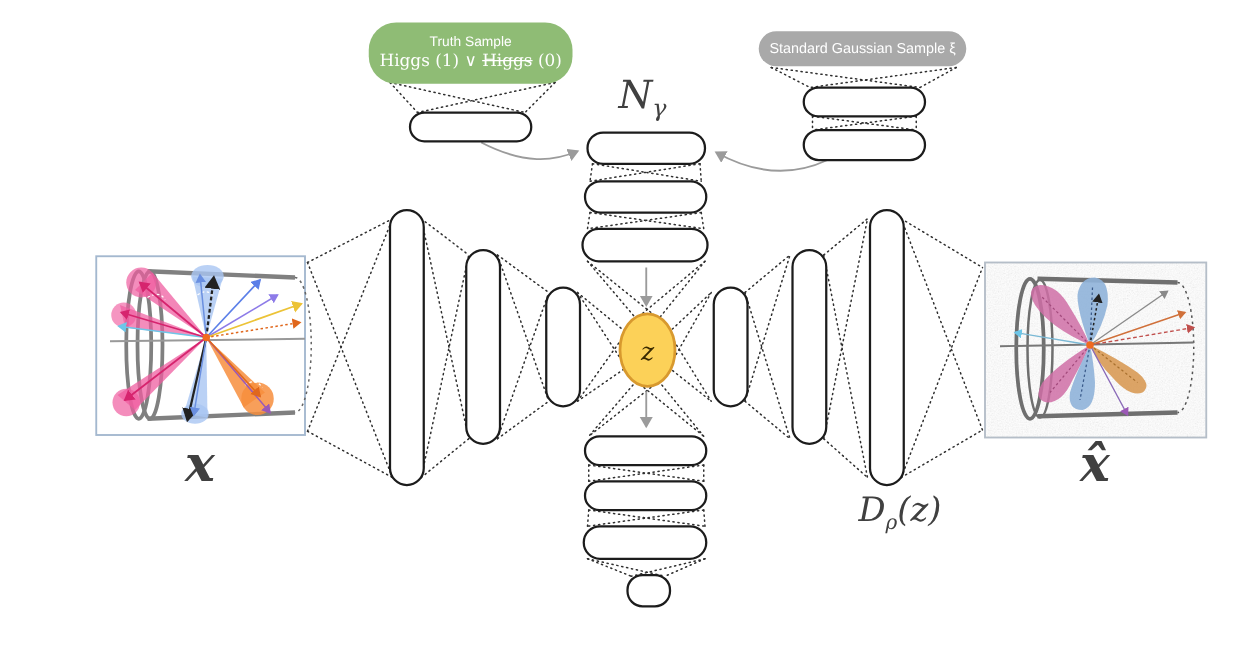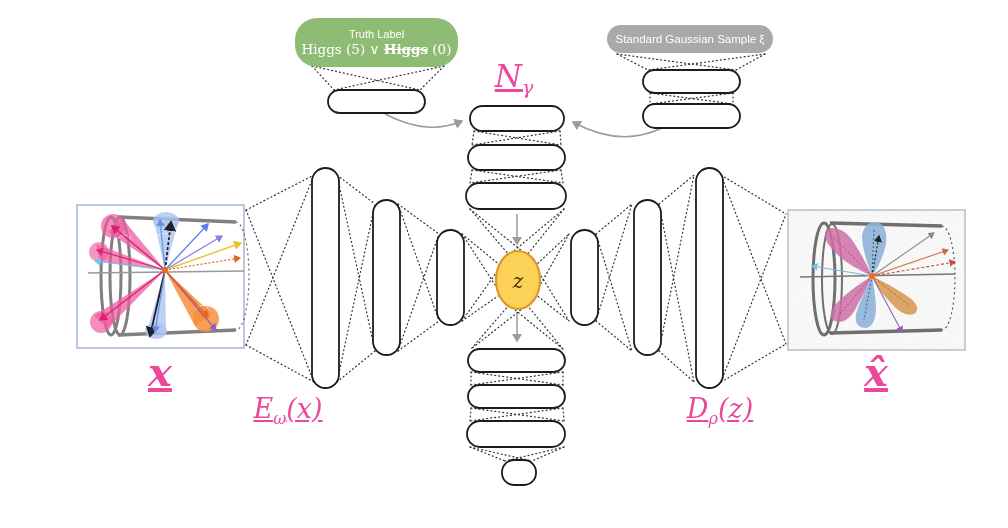--- a/index.html
+++ b/index.html
@@ -2,32 +2,32 @@
 <html><head>
 <meta charset="utf-8">
 <style>
   html,body{margin:0;padding:0;background:#fff;}
   .canvas{position:relative;width:1008px;height:528px;background:#ffffff;overflow:hidden;
           font-family:"Liberation Sans", sans-serif;}
   svg{position:absolute;left:0;top:0;}
   .dot{stroke:#2f2f2f;stroke-width:1.2;stroke-dasharray:1 3;stroke-linecap:round;fill:none;}
   .cap{fill:#ffffff;stroke:#1c1c1c;stroke-width:1.8;}
   .garrow{stroke:#9b9b9b;stroke-width:1.5;fill:none;}
-  .lbl{position:absolute;color:#ec4899;text-decoration:underline;}
+  .lbl{position:absolute;color:#404040;}
   .center{transform:translateX(-50%);}
   .mathlbl{font-family:"DejaVu Serif", serif;font-style:italic;font-size:27px;white-space:nowrap;}
   .mathlbl sub{font-size:16px;}
   .biglbl{font-family:"DejaVu Serif", serif;font-style:italic;font-size:40px;font-weight:600;}
   .priorlbl{font-family:"DejaVu Serif", serif;font-style:italic;font-size:31px;}
   .priorlbl sub{font-size:19px;}
   .bubble-text{position:absolute;display:flex;flex-direction:column;align-items:center;justify-content:center;
                color:#fff;text-align:center;}
   .tb-title{font-size:11px;}
   .tb-formula{font-family:"DejaVu Serif", serif;font-size:13.5px;margin-top:1px;white-space:nowrap;}
-  .struck{text-decoration:line-through;font-weight:bold;}
+  .struck{text-decoration:line-through;}
   .gb-text{font-size:11.5px;white-space:nowrap;text-align:center;}
   .zlbl{position:absolute;font-family:"DejaVu Serif", serif;font-style:italic;font-size:20px;color:#3a2a00;
         transform:translate(-50%,-50%);}
 </style>
 </head>
 <body>
 
 <div class="canvas">
 
 <svg width="1008" height="528" viewBox="0 0 1008 528">
@@ -292,39 +292,36 @@
       <line x1="872" y1="276" x2="955" y2="262" stroke="#c0504d" stroke-width="1.1" stroke-dasharray="3 2" marker-end="url(#mred)"></line>
       <line x1="872" y1="276" x2="902" y2="332" stroke="#8a6ab8" stroke-width="1.1" marker-end="url(#mpurple)"></line>
       <line x1="872" y1="276" x2="879" y2="236" stroke="#222" stroke-width="1.2" stroke-dasharray="2 2" marker-end="url(#mdark)"></line>
       <line x1="872" y1="276" x2="812" y2="266" stroke="#7ab8d4" stroke-width="1.1" marker-end="url(#mcyan)"></line>
       <circle cx="872" cy="276" r="3" fill="#f06a20" stroke="none"></circle>
     </g>
   </g>
 </svg>
 
 <div class="bubble-text" style="left:295px;top:18px;width:163px;height:49px;">
-  <div class="tb-title">Truth Label</div>
+  <div class="tb-title">Truth Sample</div>
   <div class="tb-formula">
-    <span>Higgs (5) ∨ </span><span class="struck">Higgs</span><span> (0)</span>
+    <span>Higgs (1) ∨ </span><span class="struck">Higgs</span><span> (0)</span>
   </div>
 </div>
 
 <div class="bubble-text" style="left:607px;top:25px;width:166px;height:28px;">
   <div class="gb-text">Standard Gaussian Sample ξ</div>
 </div>
 
 <div class="zlbl" style="left:518px;top:281px;">z</div>
 
 <div class="lbl center priorlbl" style="left:514px;top:58px;">
   <span>N</span><sub>γ</sub>
 </div>
 
-<div class="lbl center mathlbl" style="left:288px;top:393px;">
-  <span>E</span><sub>ω</sub><span>(x)</span>
-</div>
 
 <div class="lbl center mathlbl" style="left:720px;top:393px;">
   <span>D</span><sub>ρ</sub><span>(z)</span>
 </div>
 
 
 <div class="lbl center biglbl" style="left:160px;top:348px;">x</div>
 <div class="lbl center biglbl" style="left:876px;top:348px;">x̂</div>
 
 </div>

